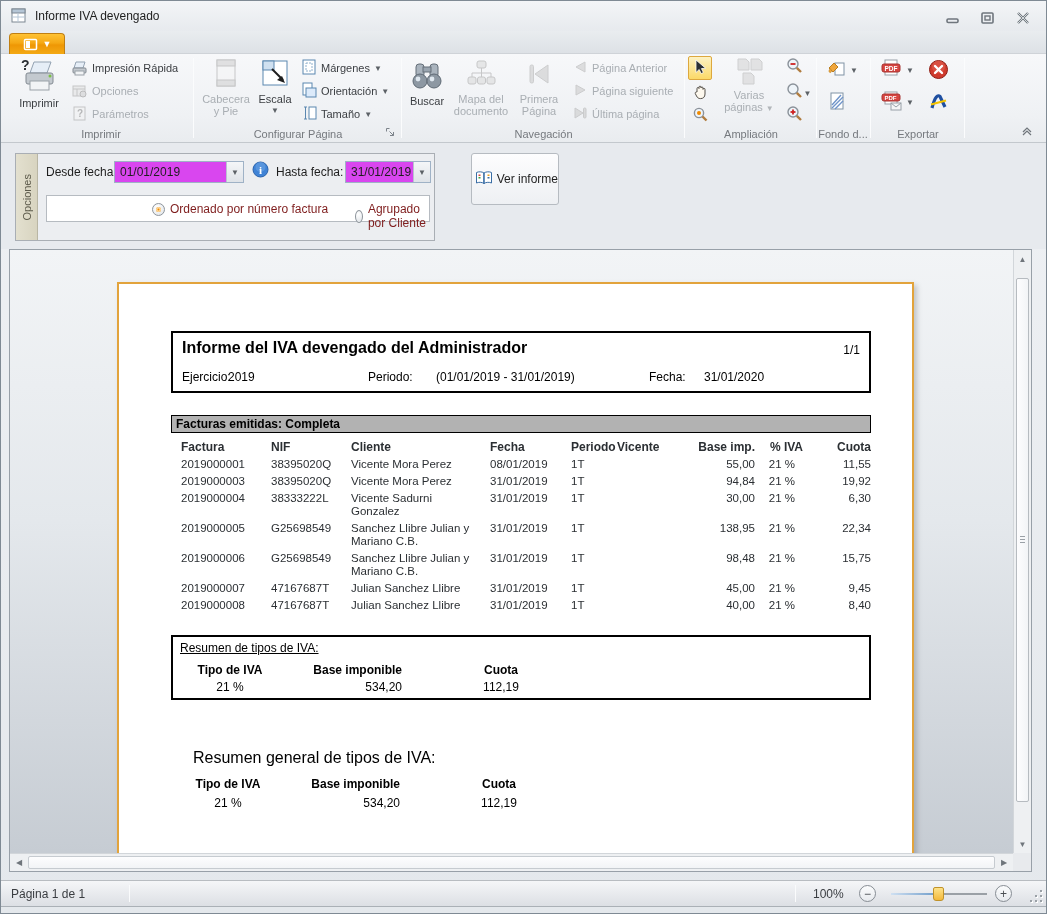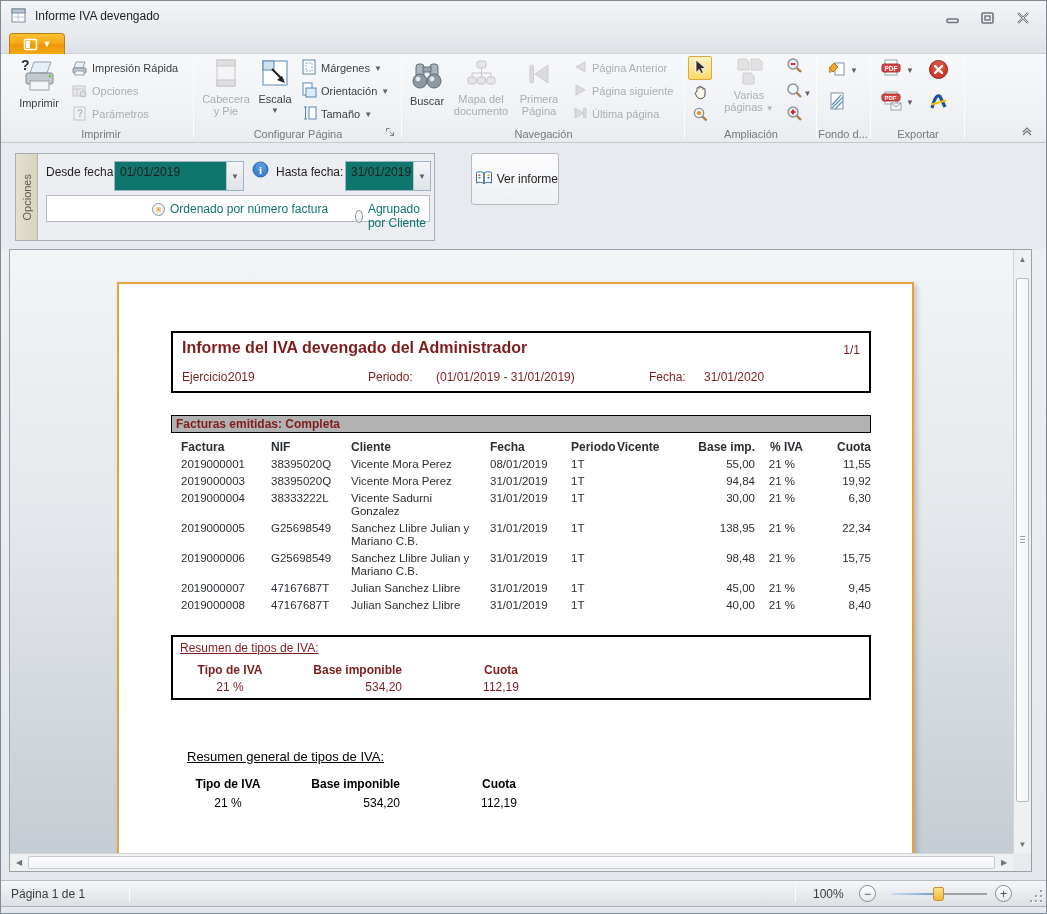--- a/index.html
+++ b/index.html
@@ -33,35 +33,35 @@
   .toolbtn.sel { background:linear-gradient(180deg,#fdf2c4,#fbd968); border-color:#dda83e; }
   .launcher { position:absolute; right:4px; bottom:3px; width:12px; height:12px; cursor:pointer; }
   .collapse { position:absolute; right:10px; bottom:4px; width:16px; height:12px; cursor:pointer; }
 
   
   .optionsbar { position:absolute; left:0; top:142px; right:0; height:106px; background:#e7eaee; }
   .opanel { position:absolute; left:14px; top:10px; width:420px; height:88px; border:1px solid #a9aeb4; background:#eceef1; }
   .otab { position:absolute; left:0; top:0; bottom:0; width:22px; background:linear-gradient(90deg,#e3e0cf,#d8d4c0); border-right:1px solid #b9b6a4; display:flex; align-items:center; justify-content:center; }
   .otab span { writing-mode:vertical-rl; transform:rotate(180deg); font-size:11px; color:#5d5b4c; }
   .olabel { position:absolute; font-size:12px; color:#1e1e1e; }
-  .combo { position:absolute; height:30px; background:#0f766e; border:1px solid #9fb2c6; display:flex; }
+  .combo { position:absolute; height:22px; background:#d946ef; border:1px solid #9fb2c6; display:flex; }
   .combo .val { flex:1; padding:3px 0 0 5px; font-size:12px; color:#1e1e1e; }
   .combo .btn { width:17px; border-left:1px solid #b9c4d0; background:linear-gradient(180deg,#f4f6f8,#dfe3e8); display:flex; align-items:center; justify-content:center; cursor:pointer; }
   .radiobox { position:absolute; left:30px; top:41px; width:384px; height:27px; background:#fff; border:1px solid #b6bbc1; }
-  .radio { position:absolute; top:6px; display:flex; align-items:center; gap:5px; cursor:pointer; font-size:12px; color:#0f766e; }
+  .radio { position:absolute; top:6px; display:flex; align-items:center; gap:5px; cursor:pointer; font-size:12px; color:#7f1d1d; }
   .rdot { width:13px; height:13px; border-radius:50%; border:1px solid #8d949b; background:radial-gradient(circle at 35% 30%, #ffffff, #dfe3e7); position:relative; }
   .rdot.on::after { content:""; position:absolute; left:3px; top:3px; width:5px; height:5px; border-radius:50%; background:#f08a00; box-shadow:0 0 0 1.5px #fcd9a0 inset; }
   .verinforme { position:absolute; left:470px; top:10px; width:88px; height:52px; border:1px solid #b6bbc1; border-radius:3px; background:linear-gradient(180deg,#fdfdfe,#eef0f3); display:flex; flex-direction:row; align-items:center; justify-content:flex-end; gap:3px; cursor:pointer; font-size:12px; color:#1e1e1e; }
 
   
   .preview { position:absolute; left:8px; top:248px; width:1023px; height:623px; border:1px solid #98a0a8; background:#fff; }
   .canvas { position:absolute; left:0; top:0; right:18px; bottom:18px; overflow:hidden; background:linear-gradient(180deg,#f2f4f6 0%,#e4e8ec 45%,#c6ccd3 100%); }
   .page { position:absolute; left:107px; top:32px; width:797px; height:1100px; background:#fff; border:2px solid #e2a33c; box-shadow:3px 3px 5px rgba(60,65,70,.25); }
 
-  .docbox { position:absolute; left:52px; width:700px; color:#7f1d1d; }
+  .docbox { position:absolute; left:52px; width:700px; color:#000000; }
   .hdrbox { top:47px; height:62px; border:2px solid #000; }
   .doctitle { position:absolute; left:9px; top:6px; font-size:16px; font-weight:bold; }
   .pageof { position:absolute; right:9px; top:10px; font-size:12px; }
   .metarow { position:absolute; left:9px; right:9px; top:37px; height:15px; font-size:12px; }
   .metarow span { position:absolute; white-space:nowrap; }
   .banner { top:131px; height:18px; background:#b2b2b2; border:1px solid #000; font-weight:bold; font-size:12px; padding:1px 0 0 4px; }
 
   table.inv { position:absolute; left:52px; top:155px; width:700px; border-collapse:collapse; table-layout:fixed; font-size:11.5px; }
   table.inv th { font-size:12px; font-weight:bold; padding-bottom:4px; }
   table.inv td, table.inv th { vertical-align:top; line-height:13px; padding-top:2px; padding-bottom:2px; }
@@ -591,21 +591,21 @@
             <span class="s3">Cuota</span>
           </div>
           <div class="sumrow" style="top:43px">
             <span class="s1">21 %</span>
             <span class="s2">534,20</span>
             <span class="s3">112,19</span>
           </div>
         </div>
 
         <div class="gen" style="top:465px">
-          <span style="margin-left:16px;font-size:13px;text-decoration:underline">Resumen general de tipos de IVA:</span>
+          <span style="margin-left:22px;font-size:16px;">Resumen general de tipos de IVA:</span>
         </div>
         <div class="gen sumrow sumhead" style="top:493px">
           <span class="s1">Tipo de IVA</span>
           <span class="s2">Base imponible</span>
           <span class="s3">Cuota</span>
         </div>
         <div class="gen sumrow" style="top:512px">
           <span class="s1">21 %</span>
           <span class="s2">534,20</span>
           <span class="s3">112,19</span>

